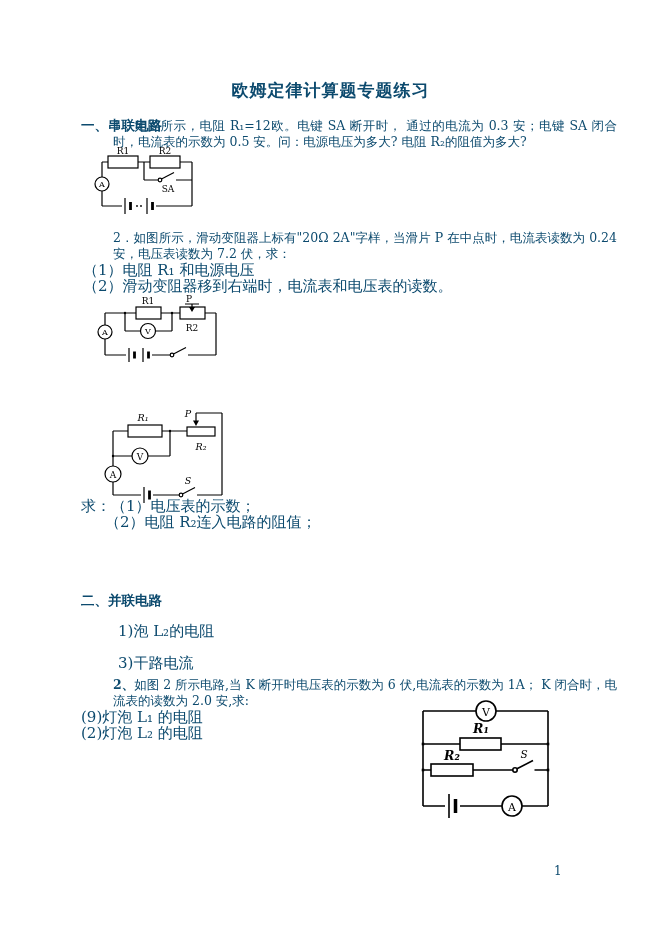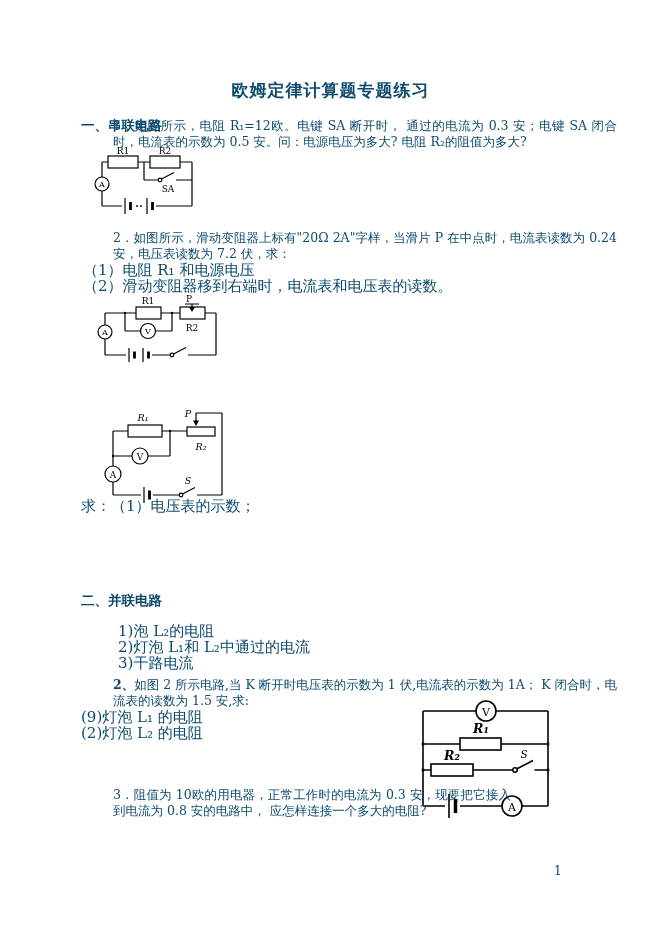--- a/index.html
+++ b/index.html
@@ -95,28 +95,28 @@
     <circle cx="80" cy="23" r="1.2" fill="#000"></circle>
     <text class="it" x="98" y="9" text-anchor="middle">P</text>
     <text class="it" x="53" y="13" text-anchor="middle">R₁</text>
     <text class="it" x="111" y="42" text-anchor="middle">R₂</text>
     <text class="it" x="98" y="76" text-anchor="middle">S</text>
     <text class="lbl" x="50" y="51.5" text-anchor="middle">V</text>
     <text class="lbl" x="23" y="69.5" text-anchor="middle">A</text>
   </svg>
 
   <div class="abs line" style="top:498px;left:81px">求：（1）电压表的示数；</div>
+  <div class="abs line" style="top:514px;left:105px">（2）电阻 R₂连入电路的阻值；</div>
 
   <div class="abs h" style="top:576px;left:81px">二、并联电路</div>
 
   <div class="abs line" style="top:623px;left:118px">1)泡 L₂的电阻</div>
-  <div class="abs line" style="top:639px;left:118px">2)灯泡 L₁和 L₂中通过的电流</div>
   <div class="abs line" style="top:655px;left:118px">3)干路电流</div>
 
-  <div class="abs para j" style="top:677px;left:81px;width:504px"><span class="b">2、</span><span>如图 2 所示电路,当 K 断开时电压表的示数为 1 伏,电流表的示数为 1A； K 闭合时，电流表的读数为 1.5 安,求:</span></div>
+  <div class="abs para j" style="top:677px;left:81px;width:504px"><span class="b">2、</span><span>如图 2 所示电路,当 K 断开时电压表的示数为 6 伏,电流表的示数为 1A； K 闭合时，电流表的读数为 2.0 安,求:</span></div>
   <div class="abs line" style="top:709px;left:81px">(9)灯泡 L₁ 的电阻</div>
   <div class="abs line" style="top:725px;left:81px">(2)灯泡 L₂ 的电阻</div>
 
   <svg class="abs" style="left:420px;top:697px" width="135" height="138" viewBox="0 0 135 138">
     <g stroke="#000" stroke-width="1.6" fill="none">
       <path d="M3,14 H56 M76,14 H128 M3,14 V109 M128,14 V109 M3,47 H40 M81,47 H128 M3,73 H11 M53,73 H93 M114.5,73 H128 M3,109 H25 M40,109 H82 M102,109 H128"></path>
       <rect x="40" y="41" width="41" height="12"></rect>
       <rect x="11" y="67" width="42" height="12"></rect>
       <circle cx="66" cy="14" r="10"></circle>
       <circle cx="92" cy="109" r="10"></circle>
@@ -129,17 +129,16 @@
     <rect x="126.7" y="45.7" width="2.6" height="2.6" fill="#000"></rect>
     <rect x="1.7" y="71.7" width="2.6" height="2.6" fill="#000"></rect>
     <rect x="126.7" y="71.7" width="2.6" height="2.6" fill="#000"></rect>
     <text class="m11" x="66" y="18.5" text-anchor="middle">V</text>
     <text class="m11" x="92" y="113.5" text-anchor="middle">A</text>
     <text class="itb" x="61" y="36" text-anchor="middle">R₁</text>
     <text class="itb" x="32" y="63" text-anchor="middle">R₂</text>
     <text class="it" x="104" y="61" text-anchor="middle" style="font-size:10.5px">S</text>
   </svg>
 
-  <div class="abs para j" style="top:787px;left:81px;width:398px">3．阻值为 10欧的用电器，正常工作时的电流为 0.3 安，现要把它接入到电流为 0.8 安的电路中， 应怎样连接一个多大的电阻?</div>
 
   <div class="abs pagenum" style="top:864px;left:554px">1</div>
 
 </div>
 
 </body></html>

